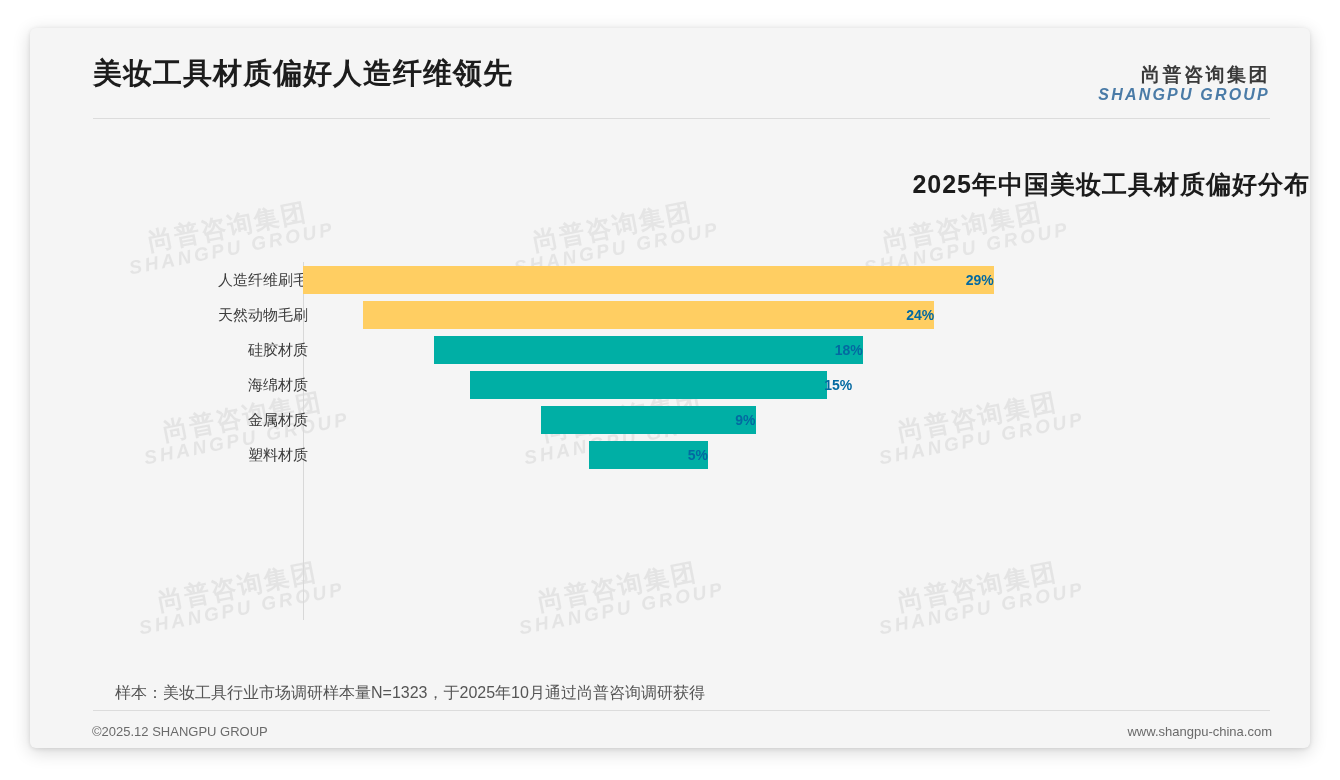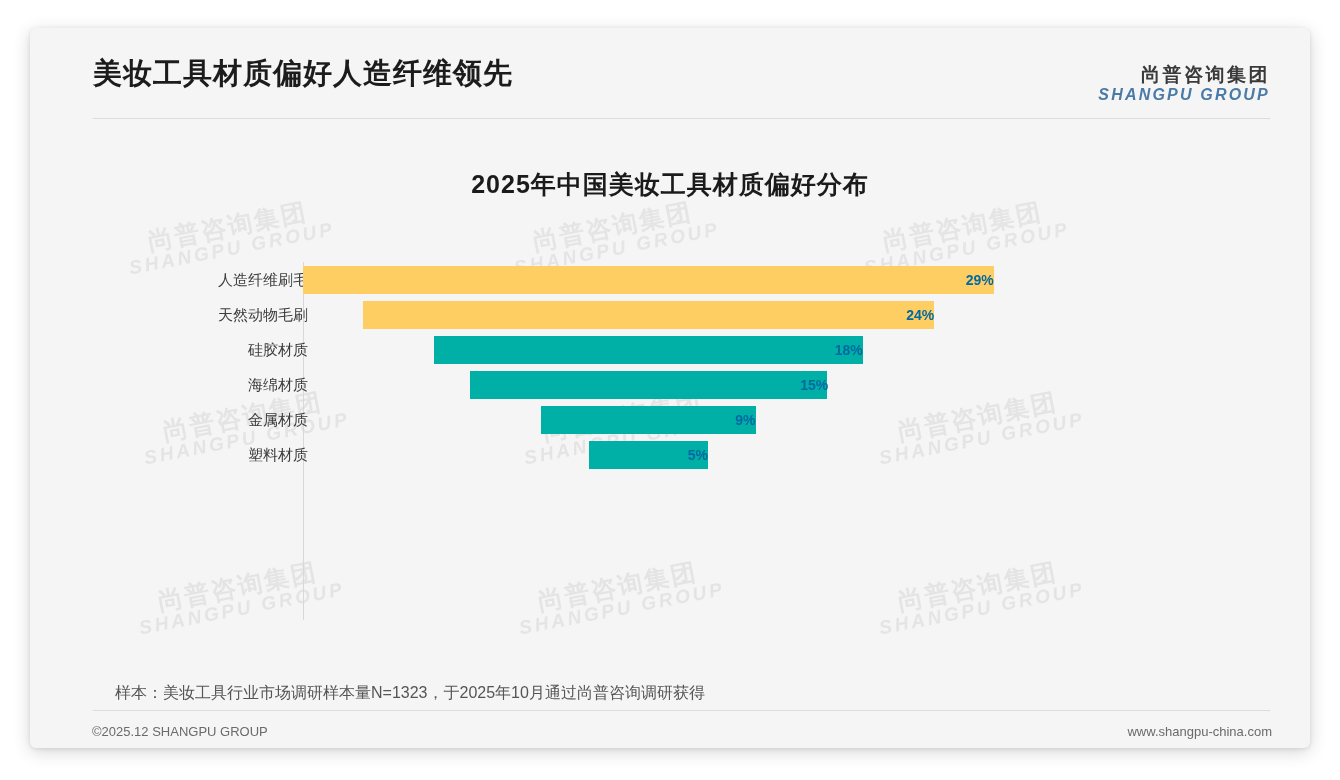--- a/index.html
+++ b/index.html
@@ -112,21 +112,21 @@
     background: #dcdcdc;
     z-index: 4;
   }
 
   
   .chart-title {
     position: absolute;
     left: 0;
     top: 140px;
     width: 1280px;
-    text-align: center;
+    text-align: right;
     font-size: 25px;
     font-weight: bold;
     color: #1b1b1b;
     letter-spacing: 1px;
     z-index: 3;
   }
 
   .plot {
     position: absolute;
     left: 0;
@@ -300,21 +300,21 @@
             <div class="bar-value" style="left: 332.545px; width: 571.636px;">24%</div>
           </div>
           <div class="row">
             <div class="cat-label">硅胶材质</div>
             <div class="bar" style="left: 404px; width: 428.727px; background: rgb(0, 175, 165);"></div>
             <div class="bar-value" style="left: 404px; width: 428.727px;">18%</div>
           </div>
           <div class="row">
             <div class="cat-label">海绵材质</div>
             <div class="bar" style="left: 439.727px; width: 357.273px; background: rgb(0, 175, 165);"></div>
-            <div class="bar-value" style="left: 441px; width: 357.273px;">15%</div>
+            <div class="bar-value" style="left: 465px; width: 357.273px;">15%</div>
           </div>
           <div class="row">
             <div class="cat-label">金属材质</div>
             <div class="bar" style="left: 511.182px; width: 214.364px; background: rgb(0, 175, 165);"></div>
             <div class="bar-value" style="left: 511.182px; width: 214.364px;">9%</div>
           </div>
           <div class="row">
             <div class="cat-label">塑料材质</div>
             <div class="bar" style="left: 558.818px; width: 119.091px; background: rgb(0, 175, 165);"></div>
             <div class="bar-value" style="left: 558.818px; width: 119.091px;">5%</div>

